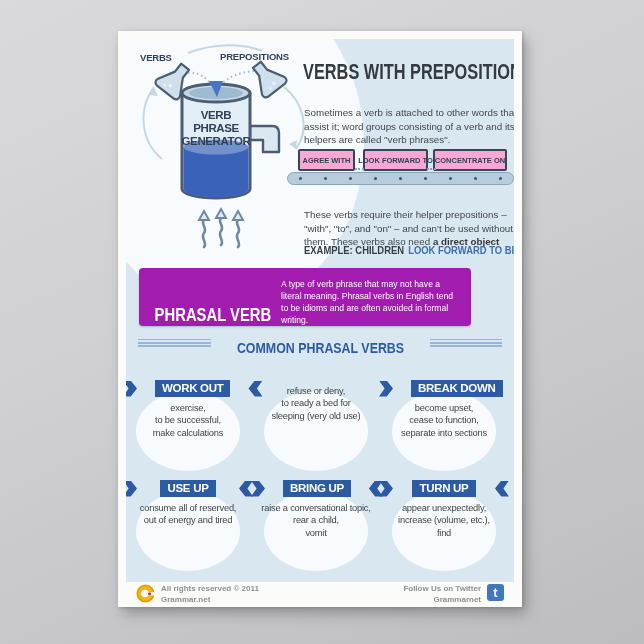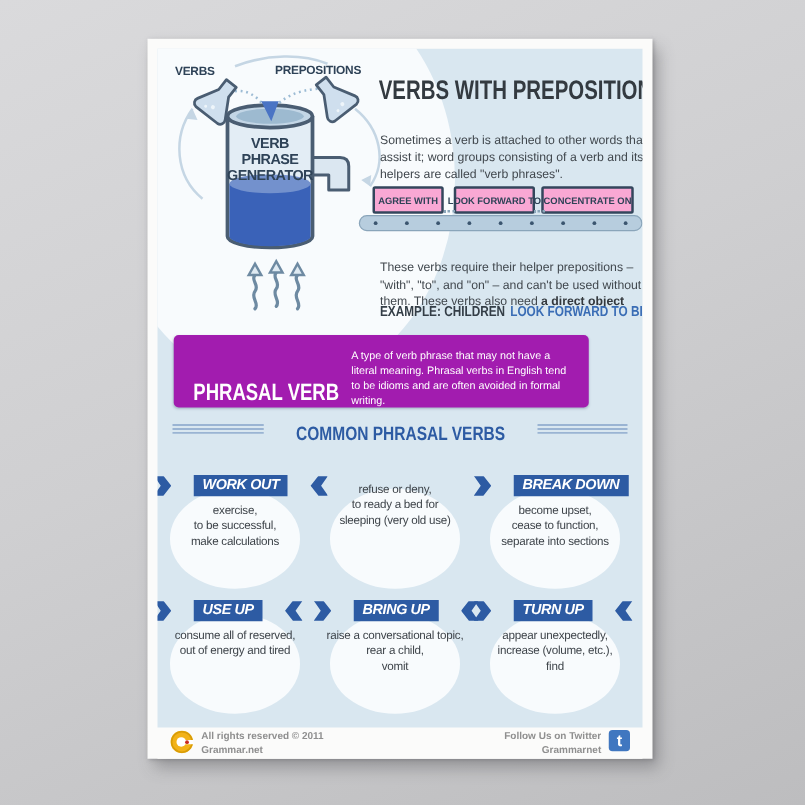--- a/index.html
+++ b/index.html
@@ -93,21 +93,21 @@
     transform:scaleX(0.8); transform-origin:50% 50%;
   }
   .card { position:absolute; width:130px; height:100px; z-index:2; }
   .card.r1 { top:341px; } .card.r2 { top:441px; }
   .card.c1 { left:-3px; } .card.c2 { left:125px; } .card.c3 { left:253px; }
   .card-blob {
     position:absolute; left:13px; top:11px; width:104px; height:80px;
     background:#f8fbfd; border-radius:50%;
   }
   .ribbon {
-    position:relative; z-index:2; display:flex; align-items:center; justify-content:flex-start; gap:18px;font-style:italic;
+    position:relative; z-index:2; display:flex; align-items:center; justify-content:space-between; gap:18px;
   }
   .rib-tail { width:14px; height:16px; background:#2d5ba3; flex:none; }
   .rib-tail.left  { clip-path:polygon(0% 0%,55% 0%,100% 50%,55% 100%,0% 100%,40% 50%); }
   .rib-tail.right { clip-path:polygon(100% 0%,45% 0%,0% 50%,45% 100%,100% 100%,60% 50%); }
   .rib-label {
     background:#2d5ba3; color:#ffffff; font-size:11.5px; font-weight:bold;
     letter-spacing:-0.3px; padding:2px 7px 3px 7px; white-space:nowrap;
   }
   .card-def {
     position:relative; z-index:2; margin-top:5px; text-align:center;

